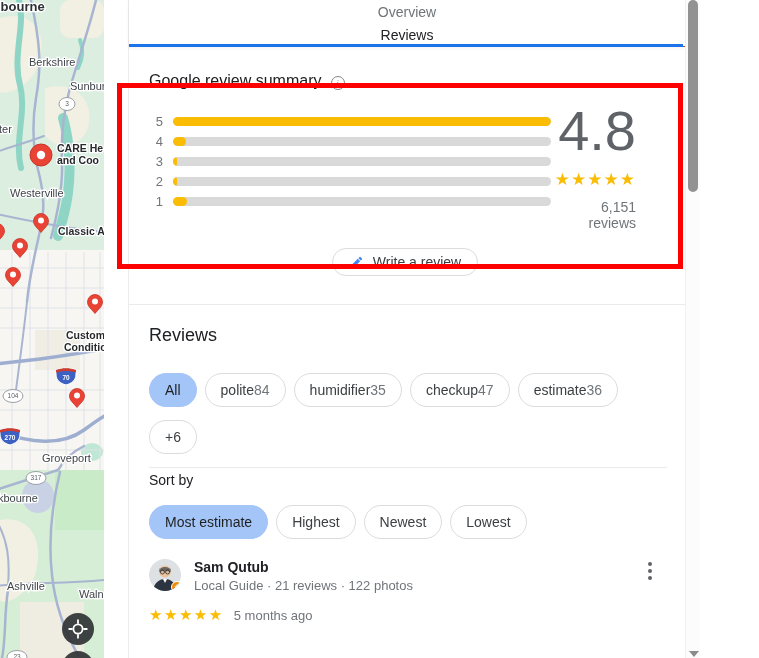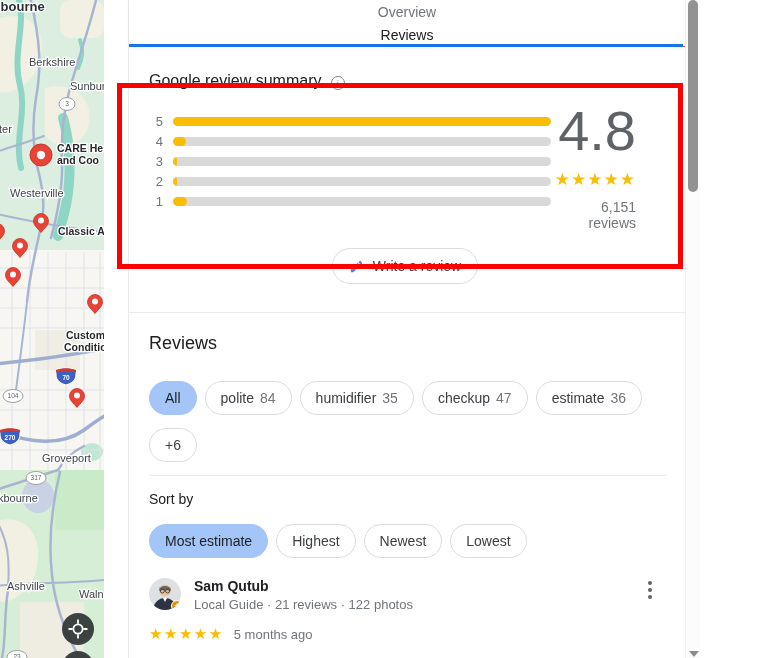--- a/index.html
+++ b/index.html
@@ -35,33 +35,33 @@
   .bars { width:402px; }
   .brow { display:flex; align-items:center; height:20px; }
   .blabel { width:14px; text-align:right; font-size:13px; color:#70757a; margin-right:10px; }
   .btrack { flex:1; height:9px; background:#d9d9d9; border-radius:5px; overflow:hidden; }
   .bfill { height:100%; background:#fbbc04; border-radius:5px; min-width:4px; }
   .score { flex:1; text-align:right; padding-right:25px; }
   .big-rating { font-size:56px; line-height:52px; color:#5f6368; margin-top:-6px; }
   .sum-stars { margin-top:12px; font-size:17px; color:#fbbc04; letter-spacing:1px; white-space:nowrap; }
   .rcount { margin-top:9px; font-size:14px; color:#70757a; }
   .wr-row { display:flex; justify-content:center; margin-top:17px; padding-bottom:28px; }
-  .wr { display:flex; align-items:center; gap:9px; height:36px; padding:0 16px; border-radius:18px;
+  .wr { display:flex; align-items:center; gap:9px; height:28px; padding:0 16px; border-radius:18px;
         border:1px solid #dadce0; background:#fff; font-size:14px; color:#3c4043; font-family:"Liberation Sans",sans-serif; cursor:pointer; }
   .divider-full { border-top:1px solid #e8eaed; }
 
   .reviews-sec { padding:20px 18px 0 20px; }
   .reviews-sec h2 { font-size:18px; font-weight:400; color:#202124; margin-bottom:27px; }
   .chips { display:flex; flex-wrap:wrap; gap:13px 8px; }
   .chip { display:flex; align-items:center; height:34px; padding:0 15px; border-radius:17px; border:1px solid #dadce0;
           background:#fff; font-size:14px; color:#3c4043; font-family:"Liberation Sans",sans-serif; cursor:pointer; white-space:nowrap; }
-  .chip .cnt { color:#70757a; margin-left:6px; }
+  .chip .cnt { color:#70757a; }
   .chip.sel { background:#a3c5f8; border-color:#a3c5f8; color:#1f1f1f; }
   .divider-inset { border-top:1px solid #e8eaed; margin-top:13px; }
-  .sortlbl { margin-top:15px; font-size:14px; color:#202124; }
+  .sortlbl { margin-top:4px; font-size:14px; color:#202124; }
   .sortchips { margin-top:17px; }
 
   .review { margin-top:20px; }
   .rev-head { display:flex; align-items:flex-start; }
   .avatar { width:32px; height:32px; border-radius:50%; overflow:hidden; position:relative; flex:none; }
   .lg-badge { position:absolute; right:-2px; bottom:-2px; width:12px; height:12px; border-radius:50%;
               background:#f28b00; border:1.5px solid #fff; color:#fff; font-size:7px; display:flex; align-items:center; justify-content:center; }
   .rev-id { margin-left:13px; flex:1; }
   .rev-name { font-size:14px; font-weight:bold; color:#202124; }
   .rev-meta { font-size:13px; color:#70757a; margin-top:3px; }

